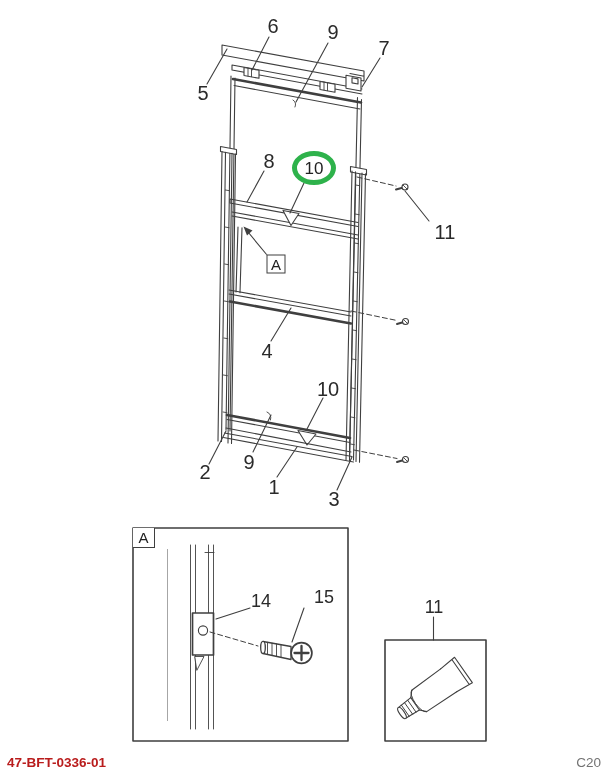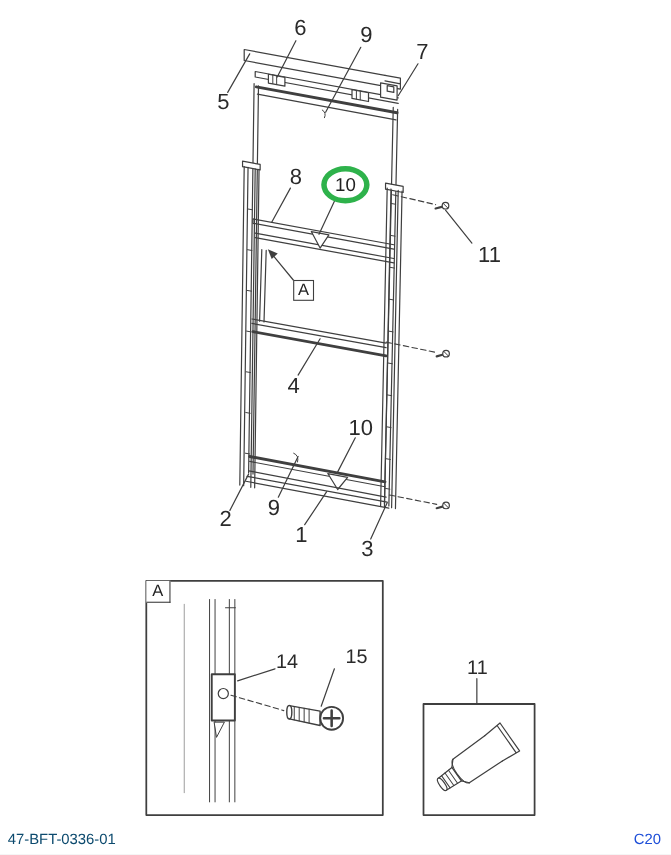--- a/index.html
+++ b/index.html
@@ -35,22 +35,22 @@
     width:17px;height:17px;border:1.4px solid var(--line);
     display:flex;align-items:center;justify-content:center;
     font-size:15px;color:#222;background:#fff;
   }
   .cornerlbl{
     position:absolute;left:133px;top:528px;width:22px;height:20px;
     border-right:1.5px solid var(--line);border-bottom:1.5px solid var(--line);
     display:flex;align-items:center;justify-content:center;
     font-size:15px;color:#222;background:#fff;box-sizing:border-box;
   }
-  .footL{position:absolute;left:7px;top:755px;font-size:13.5px;color:#0c4a6e;}
-  .footR{position:absolute;right:9px;top:755px;font-size:13.5px;color:#1d4ed8;}
+  .footL{position:absolute;left:7px;top:755px;font-size:13.5px;color:#b91c1c;font-weight:bold;}
+  .footR{position:absolute;right:9px;top:755px;font-size:13.5px;color:#737373;}
 </style>
 </head>
 <body>
 
 <div class="canvas">
 
   <svg width="610" height="777" viewBox="0 0 610 777">
 
     <g>
       <path class="s" d="M222,45 L350,68.5 M222,55 L350,78.5 M222,45 L222,55"></path>

